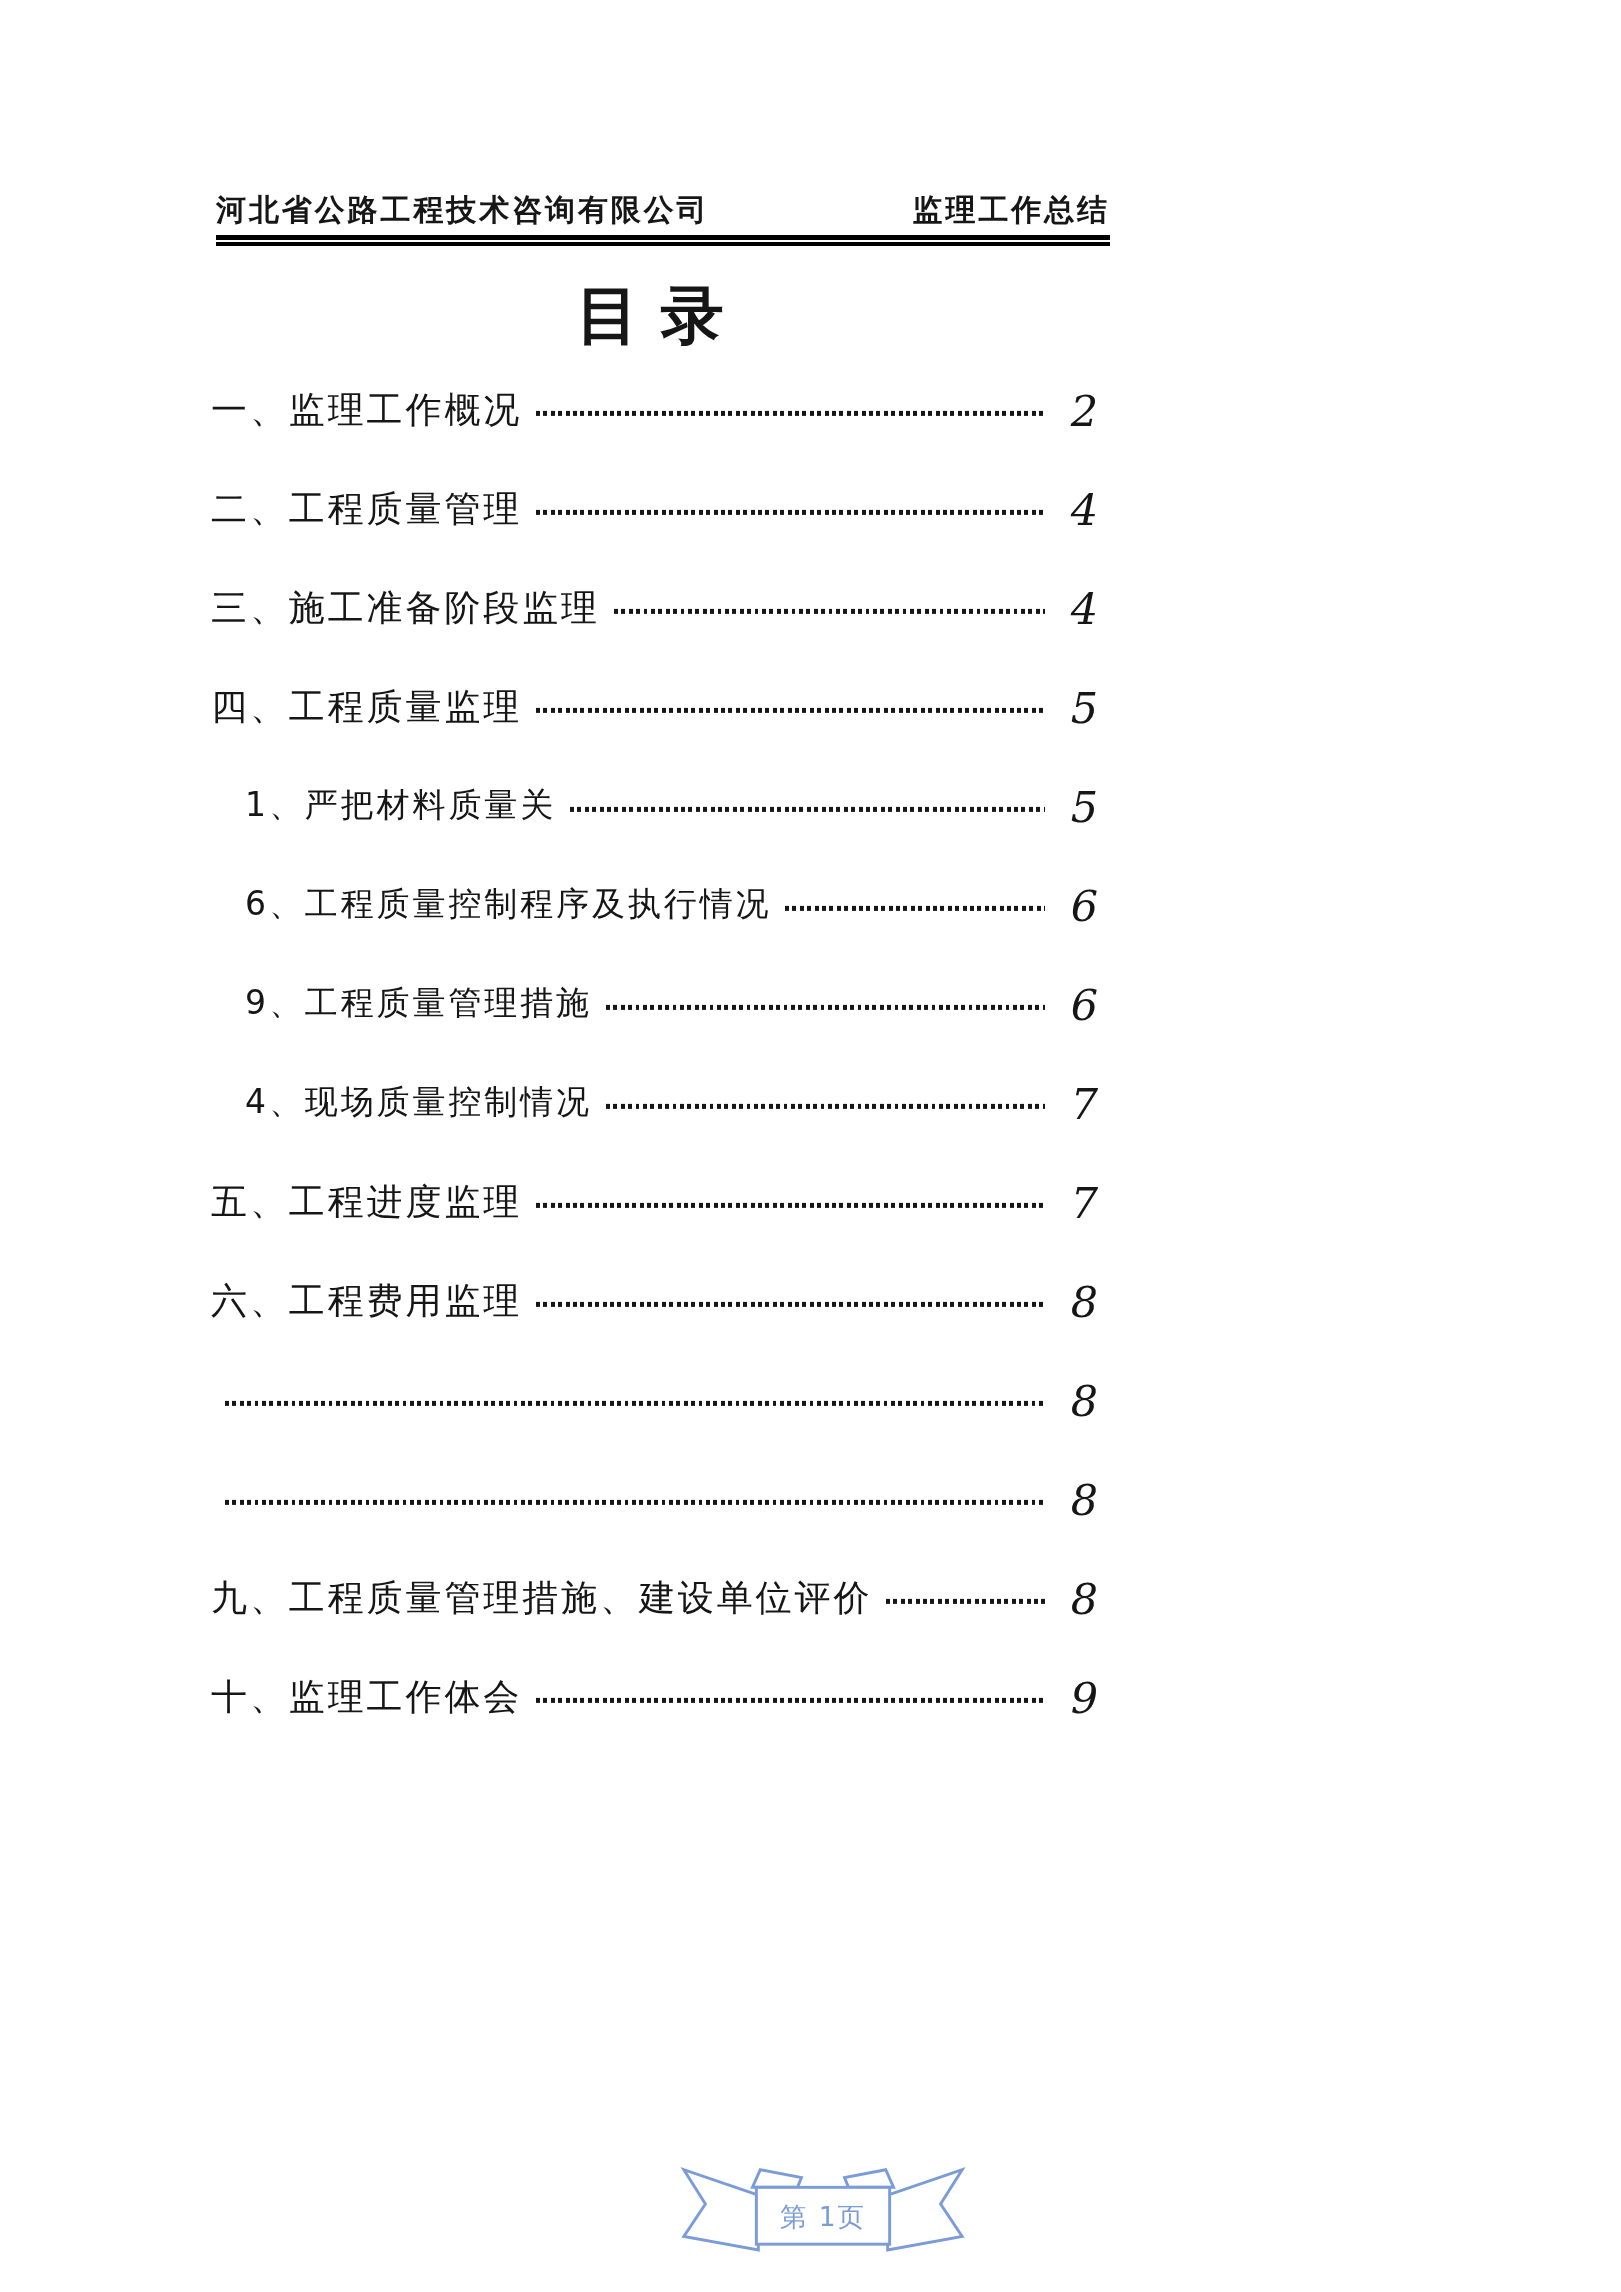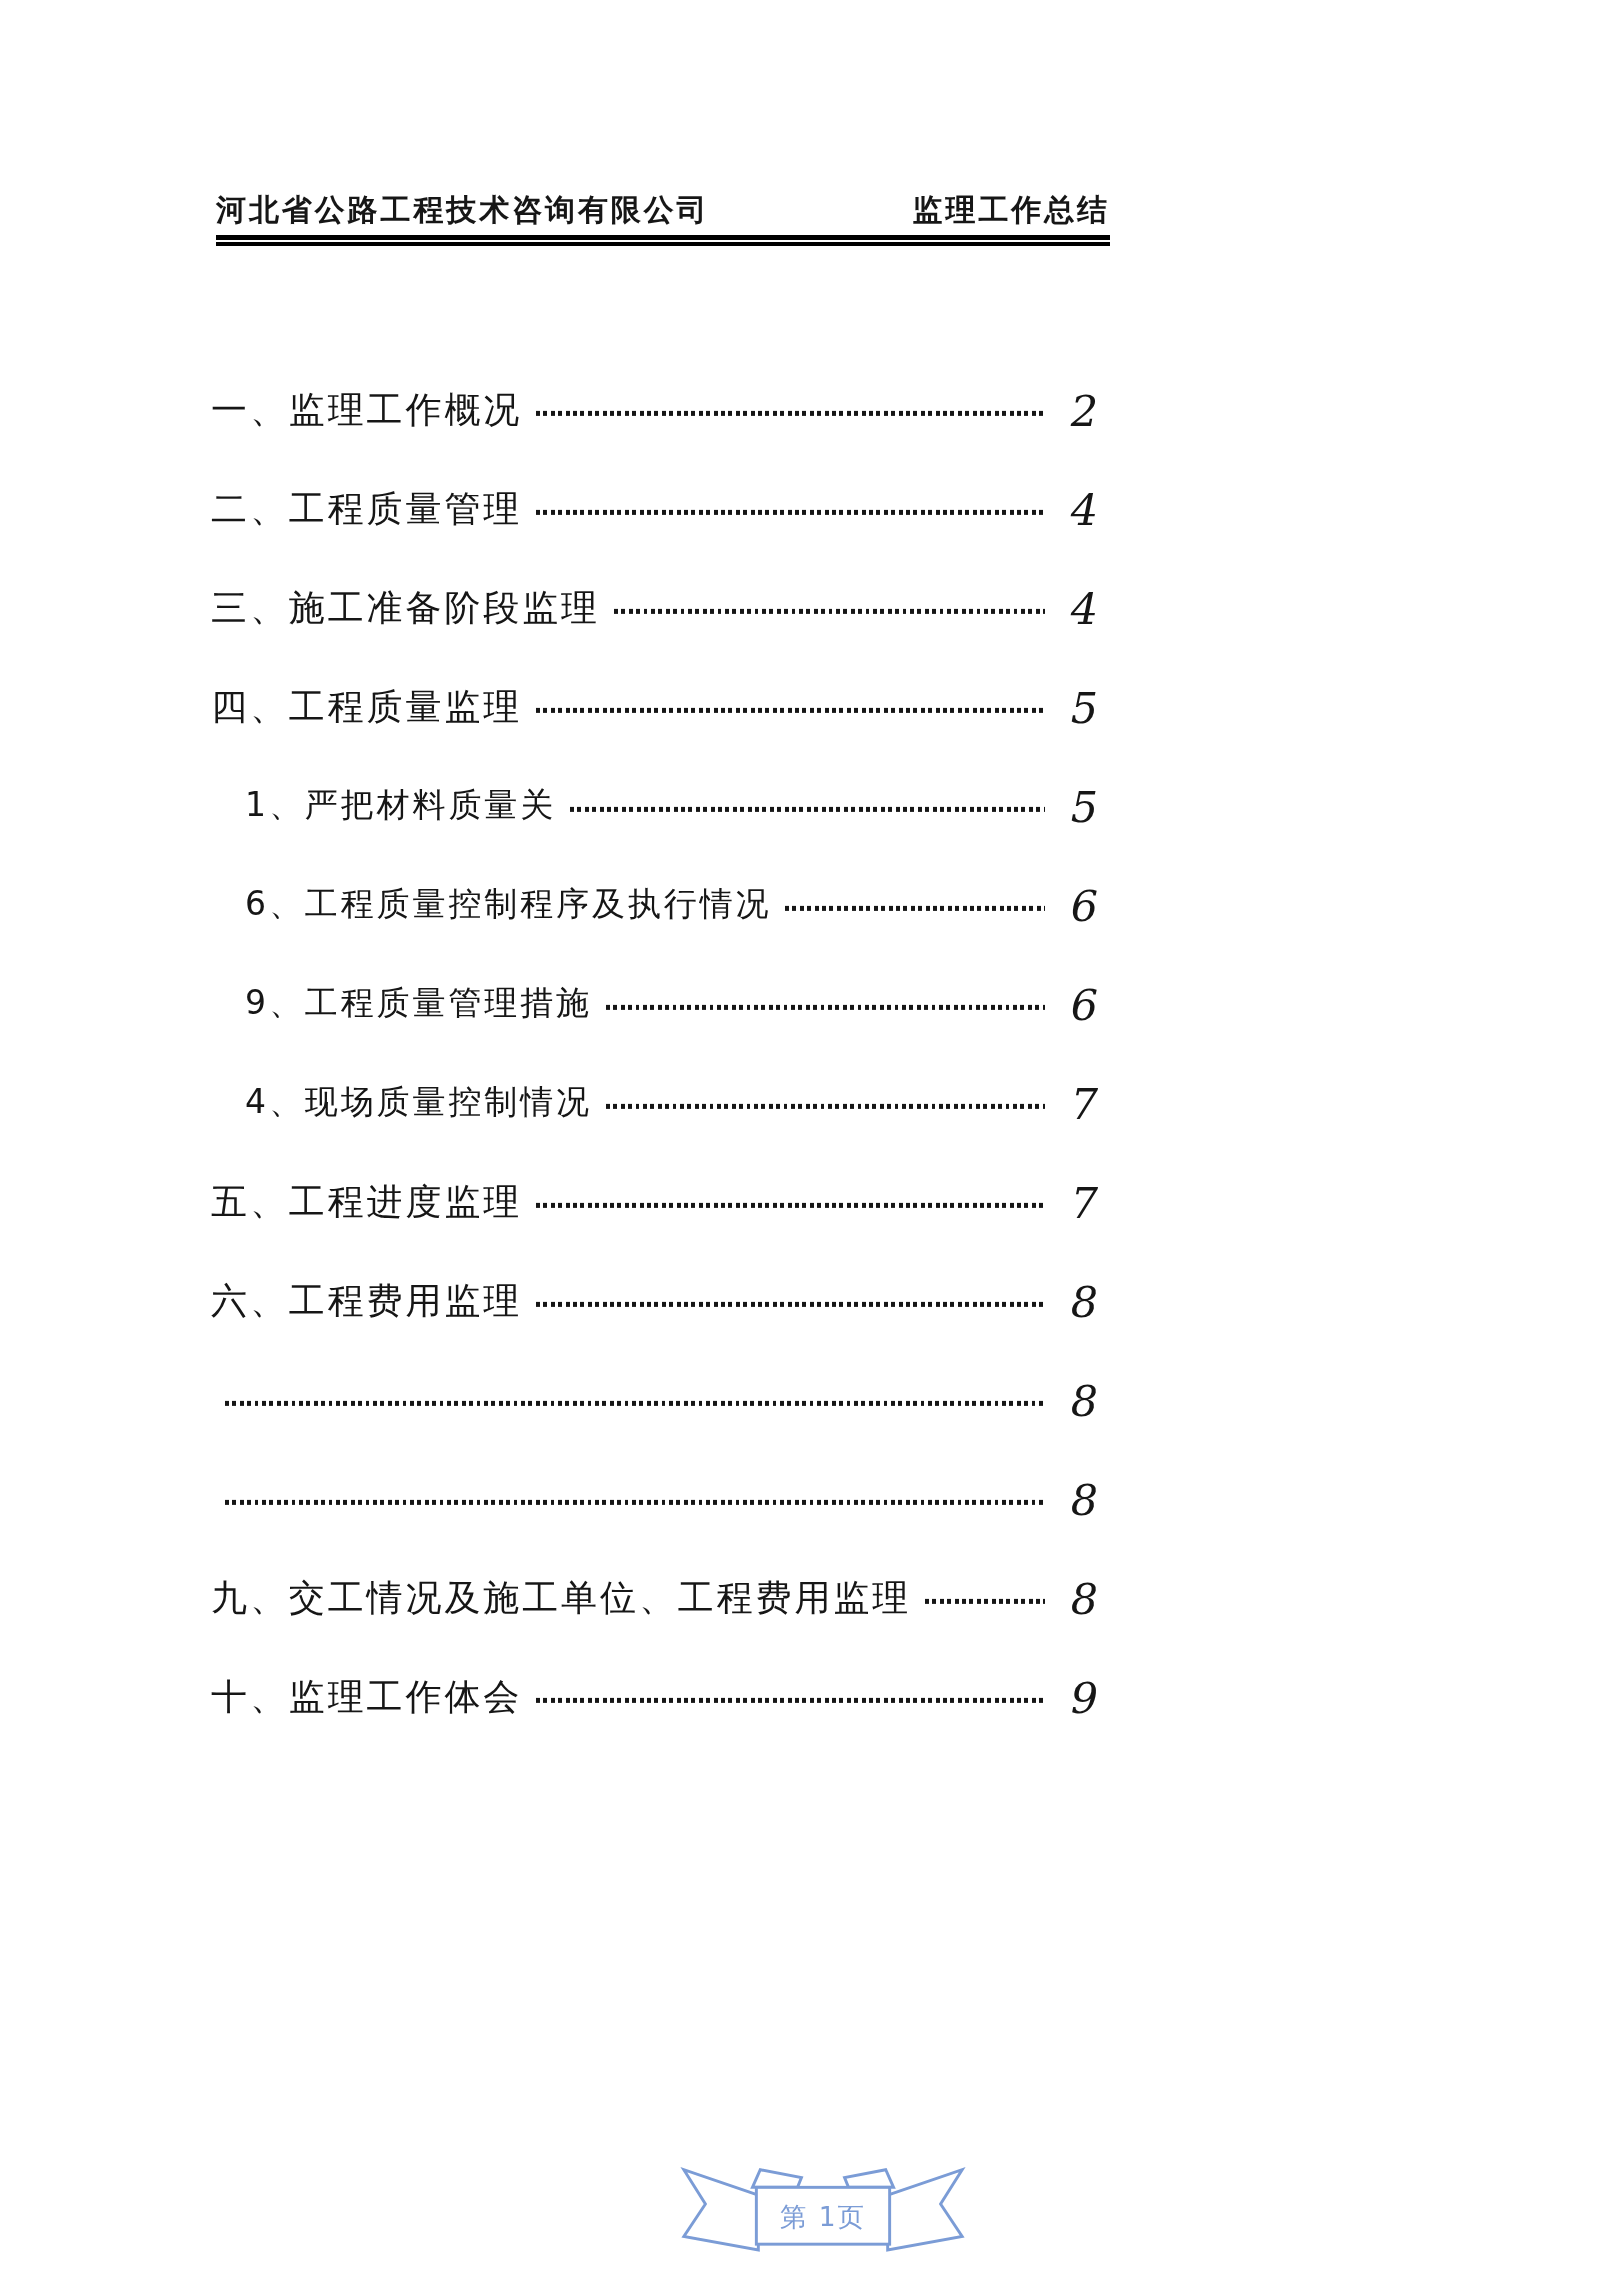--- a/index.html
+++ b/index.html
@@ -70,20 +70,21 @@
 
   <div class="header">
     <div class="header-row">
       <span>河北省公路工程技术咨询有限公司</span>
       <span>监理工作总结</span>
     </div>
     <div class="rule rule-thick"></div>
     <div class="rule rule-thin"></div>
   </div>
 
+  <h1 class="title">目录</h1>
 
   <div class="toc">
       <div class="toc-row">
         <span class="label">一、监理工作概况</span>
         <span class="leader"></span>
         <span class="pagenum">2</span>
       </div>
       <div class="toc-row">
         <span class="label">二、工程质量管理</span>
         <span class="leader"></span>
@@ -131,21 +132,21 @@
       </div>
       <div class="toc-row">
         <span class="leader"></span>
         <span class="pagenum">8</span>
       </div>
       <div class="toc-row">
         <span class="leader"></span>
         <span class="pagenum">8</span>
       </div>
       <div class="toc-row">
-        <span class="label">九、交工情况及施工单位、工程费用监理</span>
+        <span class="label">九、工程质量管理措施、建设单位评价</span>
         <span class="leader"></span>
         <span class="pagenum">8</span>
       </div>
       <div class="toc-row">
         <span class="label">十、监理工作体会</span>
         <span class="leader"></span>
         <span class="pagenum">9</span>
       </div>
     </div>
 

